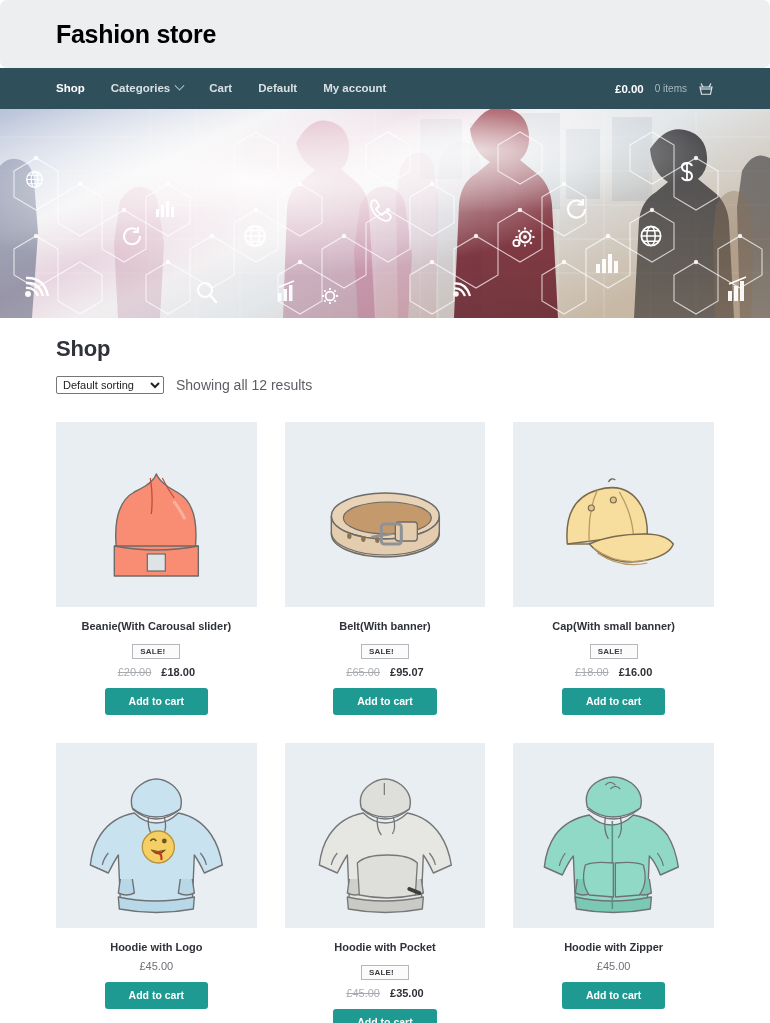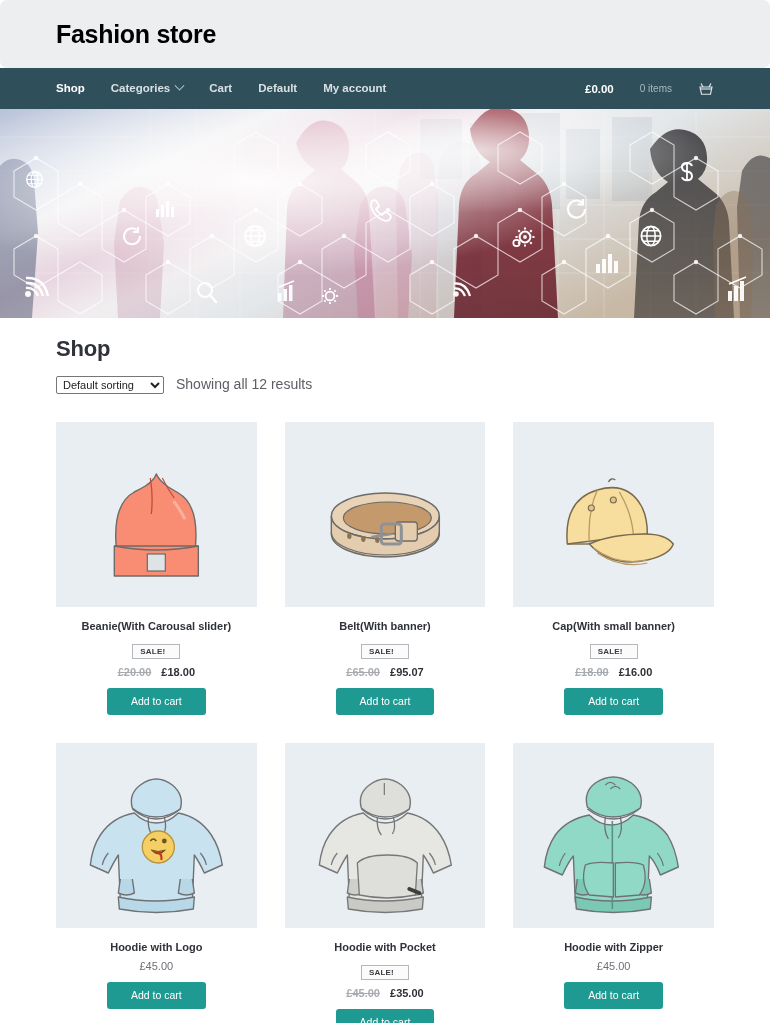--- a/index.html
+++ b/index.html
@@ -61,21 +61,21 @@
     display: inline-block;
     width: 7px;
     height: 7px;
     border-right: 1.4px solid #b9c6cb;
     border-bottom: 1.4px solid #b9c6cb;
     transform: rotate(45deg) translate(-2px, -2px);
   }
   .cart-area {
     display: flex;
     align-items: center;
-    gap: 26px;
+    gap: 11px;
     white-space: nowrap;
   }
   .cart-total { color: #ffffff; font-size: 11.5px; font-weight: bold; }
   .cart-count { color: #a9b9bf; font-size: 10px; }
   .basket-icon { width: 16px; height: 16px; display: block; }
 
   
   .hero {
     position: relative;
     width: 770px;
@@ -89,20 +89,21 @@
   .content { padding: 18px 56px 0 56px; }
   .page-title {
     font-size: 22px;
     font-weight: bold;
     color: #2f3238;
     margin: 0 0 14px 0;
     letter-spacing: -0.2px;
   }
   .shop-toolbar {
     display: flex;
+    align-items: center;
     gap: 12px;
     margin-bottom: 28px;
   }
   .sorting-select {
     font-family: "Liberation Sans", sans-serif;
     font-size: 11px;
     color: #222;
     background: #ffffff;
     border: 1px solid #767676;
     border-radius: 2px;
@@ -150,34 +151,34 @@
   }
   .price-row {
     font-size: 11px;
     margin-bottom: 10px;
     line-height: 1;
   }
   .price-old {
     color: #a7abb0;
     text-decoration: line-through;
     margin-right: 7px;
-    font-weight: bold;
+    font-weight: normal;
     text-align: right;
   }
   .price-new { color: #2f3238; font-weight: bold; }
   .price-single { color: #6c7075; font-weight: normal; }
   .add-to-cart {
     display: inline-block;
     background: #1f9a92;
     color: #ffffff;
     border: none;
     border-radius: 3px;
     font-family: "Liberation Sans", sans-serif;
     font-size: 10.5px;
-    font-weight: normal;
+    font-weight: bold;
     padding: 8px 24px;
     cursor: pointer;
     line-height: 1;
   }
 </style>
 </head>
 <body>
 
 <header class="site-header">
   <h1 class="site-title">Fashion store</h1>

